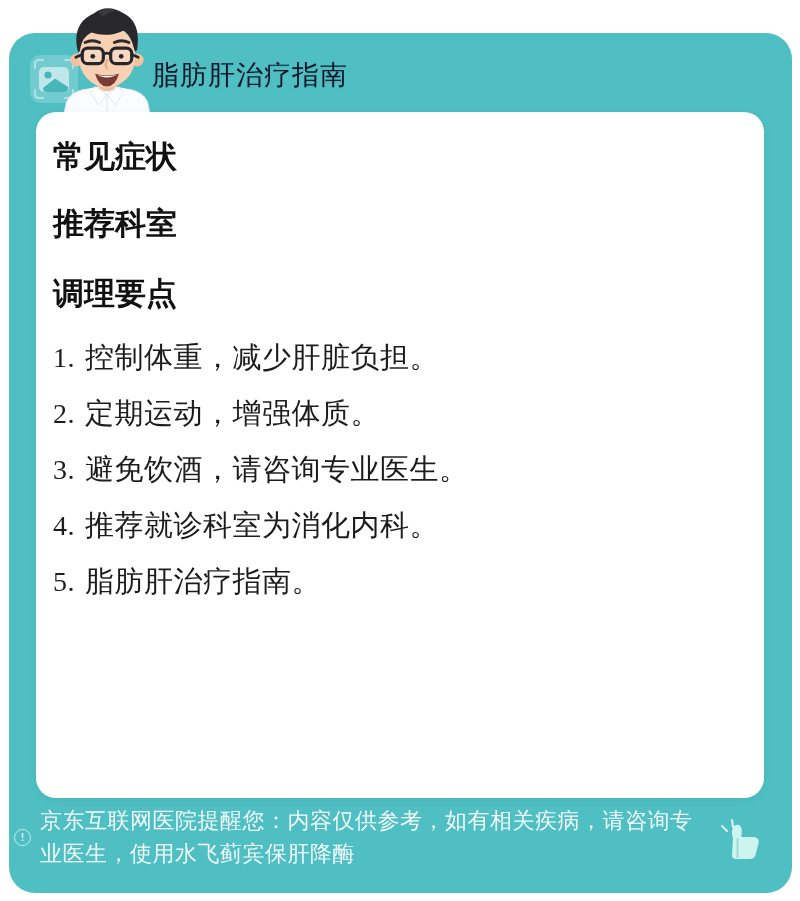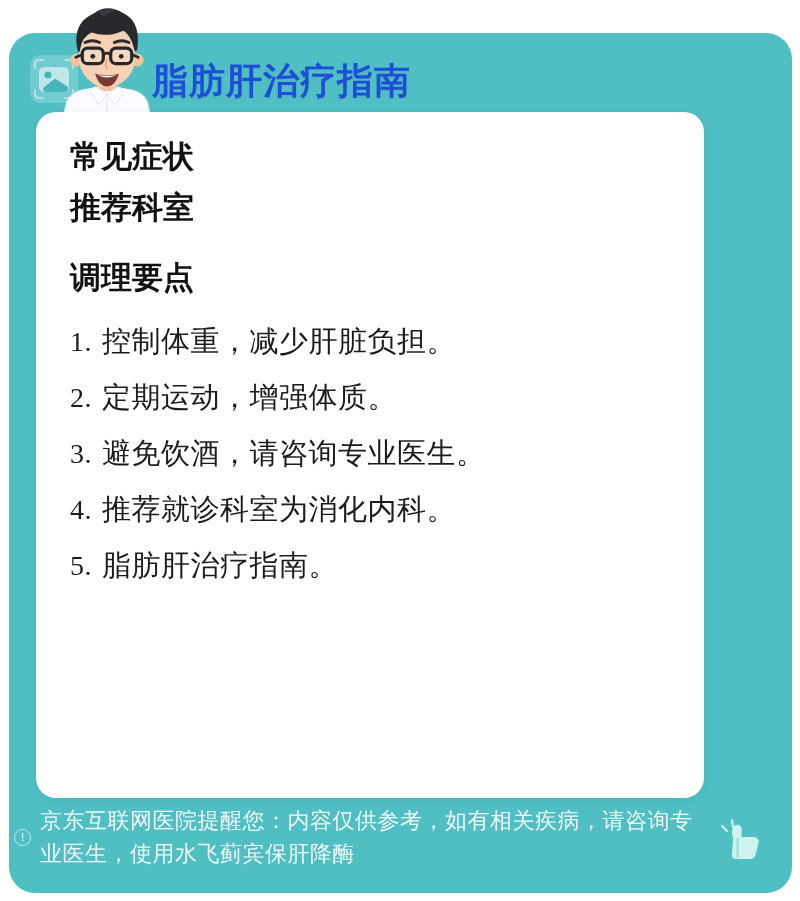--- a/index.html
+++ b/index.html
@@ -14,35 +14,35 @@
     background:#4fbfc3; border-radius:26px;
   }
   .badge {
     position:absolute; left:30px; top:55px; width:48px; height:48px;
   }
   .avatar {
     position:absolute; left:48px; top:5px; width:118px; height:110px;
   }
   .title {
     position:absolute; left:152px; top:57px; 
-    font-size:36px; font-weight:700; color:#1d4ed8; letter-spacing:1px;
+    font-size:27px; font-weight:400; color:#0f172a; letter-spacing:1px;
     text-shadow:0 1px 2px rgba(0,0,0,0.06);
   }
   .card {
-    position:absolute; left:36px; top:112px; width:668px; height:686px;
+    position:absolute; left:36px; top:112px; width:728px; height:686px;
     background:#ffffff; border-radius:20px;
-    padding:24px 24px 0 34px;
+    padding:24px 24px 0 17px;
     box-shadow:0 2px 8px rgba(0,60,62,0.08);
     color:#161616;
   }
   .sec-h {
     font-size:31px; font-weight:700; color:#111111; line-height:38px;
   }
   .h1 { margin-top:2px; }
-  .h2 { margin-top:13px; }
+  .h2 { margin-top:29px; }
   .h3 { margin-top:32px; }
   .sec-p {
     margin-top:22px; font-size:29px; line-height:42px; color:#1c1c1c;
     letter-spacing:0.5px;
   }
   .list { margin-top:24px; list-style:none; }
   .list li {
     display:flex; align-items:baseline;
     font-size:29px; line-height:40px; color:#1c1c1c;
     margin-bottom:15px; letter-spacing:0.5px;

